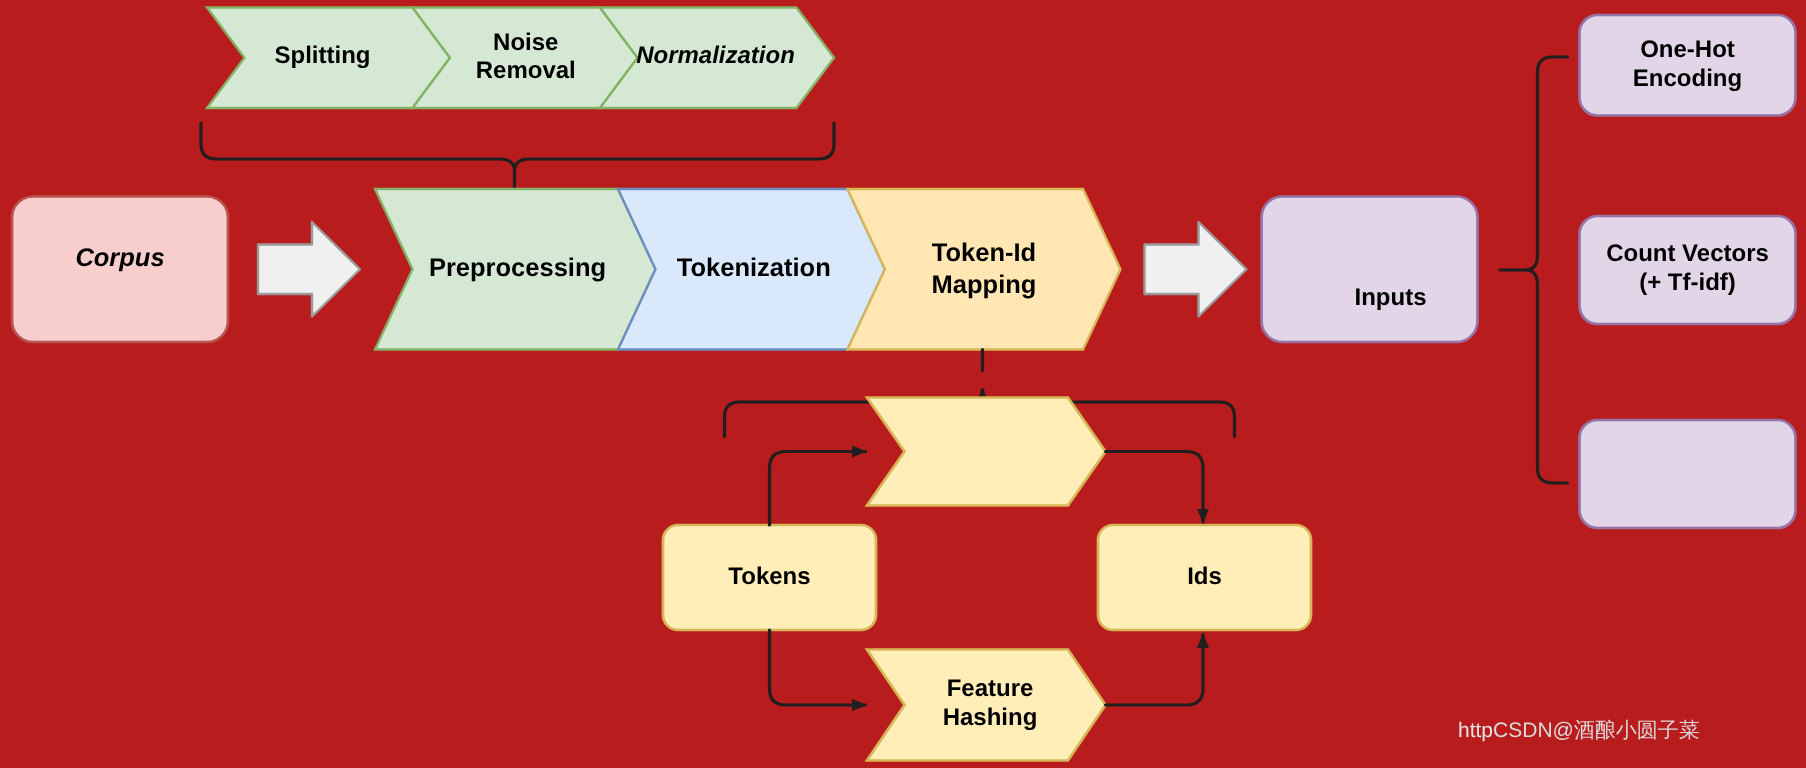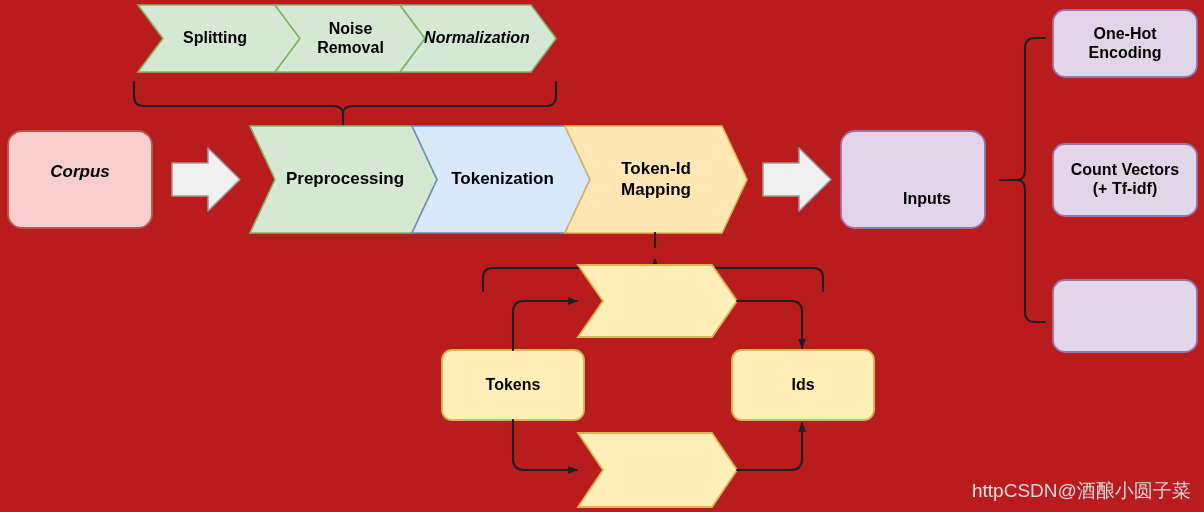--- a/index.html
+++ b/index.html
@@ -36,21 +36,21 @@
     line-height: 1.18;
     pointer-events: none;
     white-space: pre-line;
   }
   .lbl-17 { font-size: 17px; }
   .lbl-16 { font-size: 16px; }
   .watermark {
     position: absolute;
     left: 972px;
     top: 478px;
-    font-size: 19px;
+    font-size: 14px;
     color: #d9d9d9;
     letter-spacing: 0px;
     white-space: nowrap;
     font-family: "Liberation Sans", sans-serif;
   }
   .watermark .wm-url { color: #e4e4e4; }
 </style>
 </head>
 <body>
 
@@ -131,18 +131,20 @@
   <div class="node-label lbl-16" style="left:841px; top:131px; width:172px; height:97px;margin-top:20px;">Inputs</div>
 
   <div class="node-label lbl-16" style="left:1053px; top:10px; width:144px; height:67px;">One-Hot
 Encoding</div>
   <div class="node-label lbl-16" style="left:1053px; top:144px; width:144px; height:72px;border-radius:30px;">Count Vectors
 (+ Tf-idf)</div>
 
   <div class="node-label lbl-16" style="left:442px; top:350px; width:142px; height:70px;">Tokens</div>
   <div class="node-label lbl-16" style="left:732px; top:350px; width:142px; height:70px;">Ids</div>
 
+  <div class="node-label lbl-16" style="left:595px; top:433px; width:130px; height:74px;">Feature
+Hashing</div>
 
   <div class="watermark">
     <span class="wm-url">http</span><span>CSDN@酒酿小圆子菜</span>
   </div>
 
 </div>
 
 </body></html>

